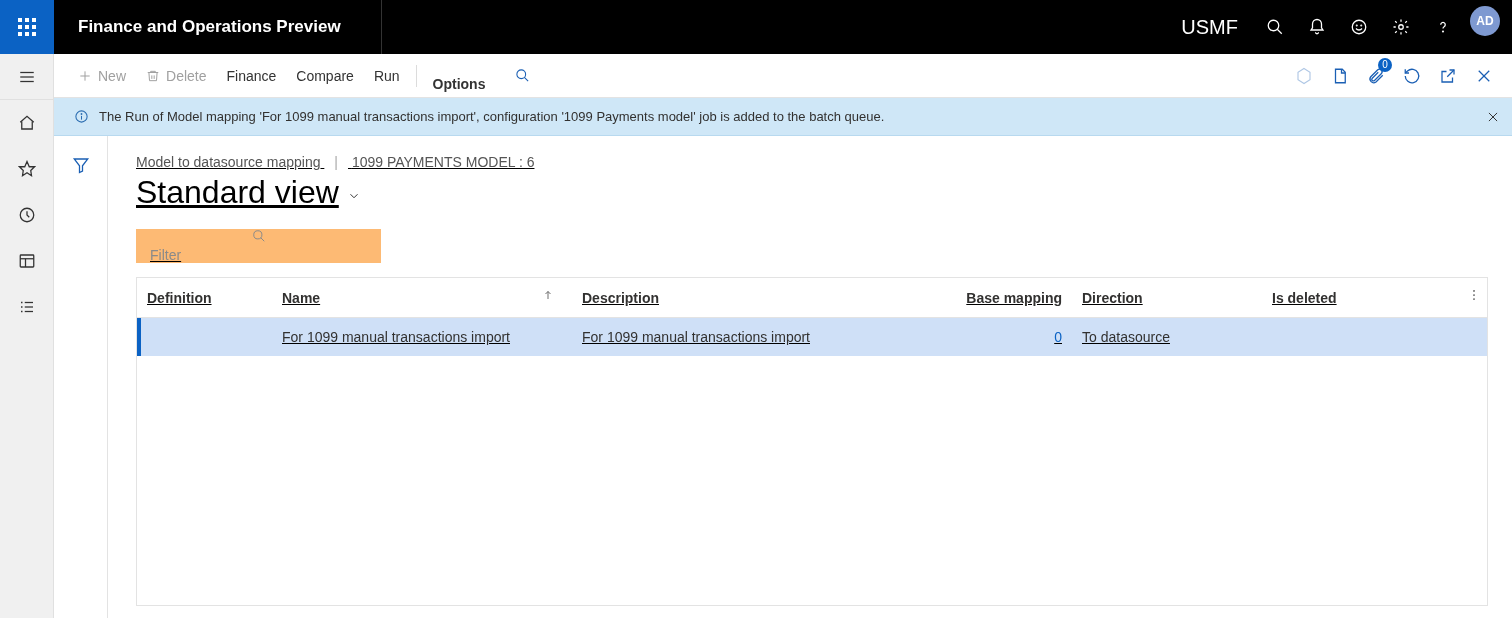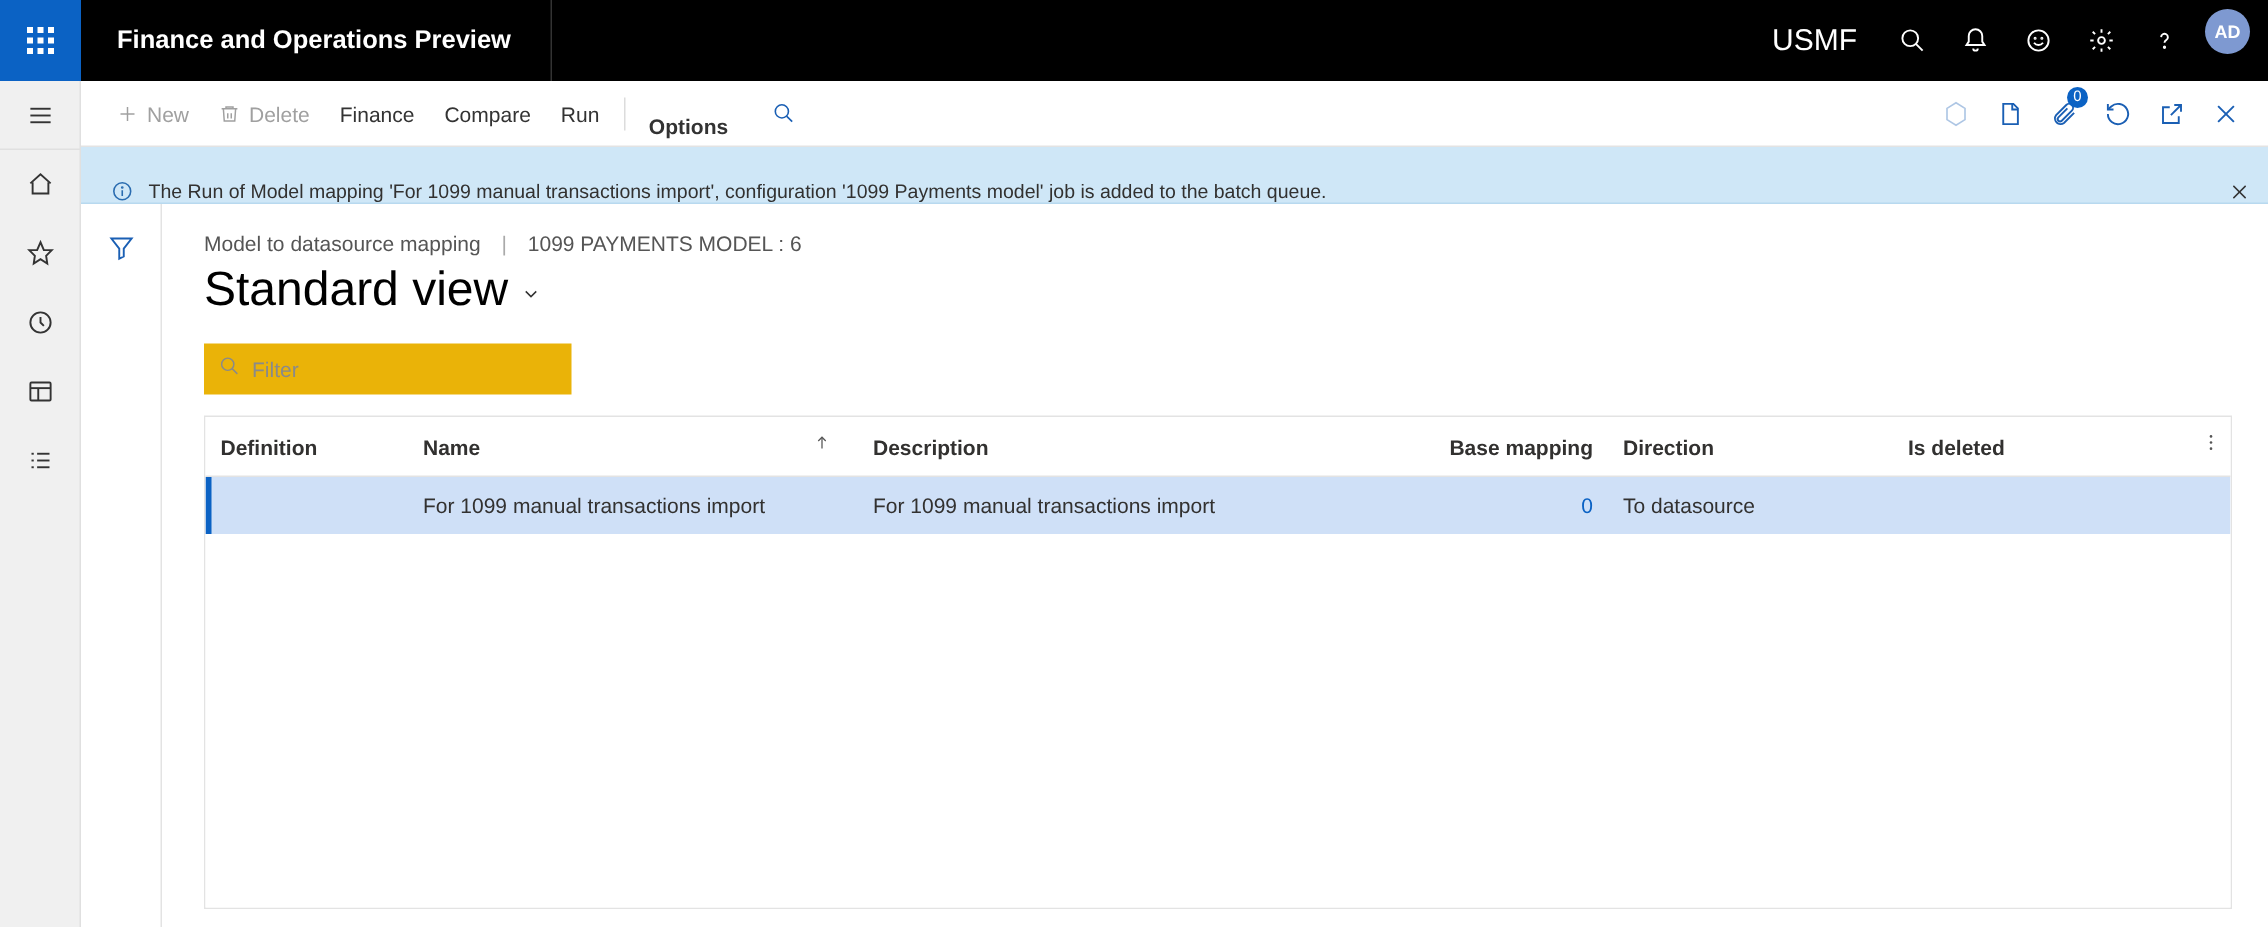--- a/index.html
+++ b/index.html
@@ -45,21 +45,21 @@
 }
 .waffle span {
   width: 4px;
   height: 4px;
   background: #fff;
 }
 .app-title {
   font-size: 17px;
   font-weight: 600;
   padding-left: 24px;
-  padding-right: 26px;
+  padding-right: 40px;
   height: 54px;
   line-height: 54px;
   border-right: 1px solid #333;
 }
 .top-header .spacer {
   flex: 1;
 }
 .company-label {
   font-size: 20px;
   font-weight: 400;
@@ -193,21 +193,21 @@
   border-radius: 7px;
   display: flex;
   align-items: center;
   justify-content: center;
 }
 
 .info-banner {
   background: #cfe7f7;
   height: 38px;
   display: flex;
-  align-items: flex-end;
+  align-items: center;
   padding: 0 12px 0 20px;
   font-size: 13px;
   color: #323130;
   border-bottom: 1px solid #b8d9ef;
 }
 .info-banner .info-ico {
   margin-right: 10px;
   display: inline-flex;
 }
 .info-banner .spacer {
@@ -239,20 +239,21 @@
   align-items: center;
   justify-content: center;
   cursor: pointer;
 }
 .page {
   flex: 1;
   padding: 18px 24px 12px 28px;
   display: flex;
   flex-direction: column;
   min-width: 0;
+  text-decoration: underline;
 }
 .breadcrumb {
   font-size: 14px;
   color: #555;
   margin-bottom: 4px;
 }
 .breadcrumb .bsep {
   margin: 0 10px;
   color: #aaa;
 }
@@ -263,25 +264,26 @@
   align-items: center;
   margin-bottom: 18px;
   cursor: pointer;
 }
 .view-title .chev {
   margin-left: 8px;
 }
 .filter-box {
   width: 245px;
   height: 34px;
-  background: #eab308;
+  background: #fdba74;
   display: flex;
   align-items: center;
   padding: 0 10px;
   margin-bottom: 14px;
+  flex-direction: column;
 }
 .filter-box input {
   border: none;
   outline: none;
   background: transparent;
   font-size: 14px;
   width: 100%;
   margin-left: 8px;
   color: #333;
 }

